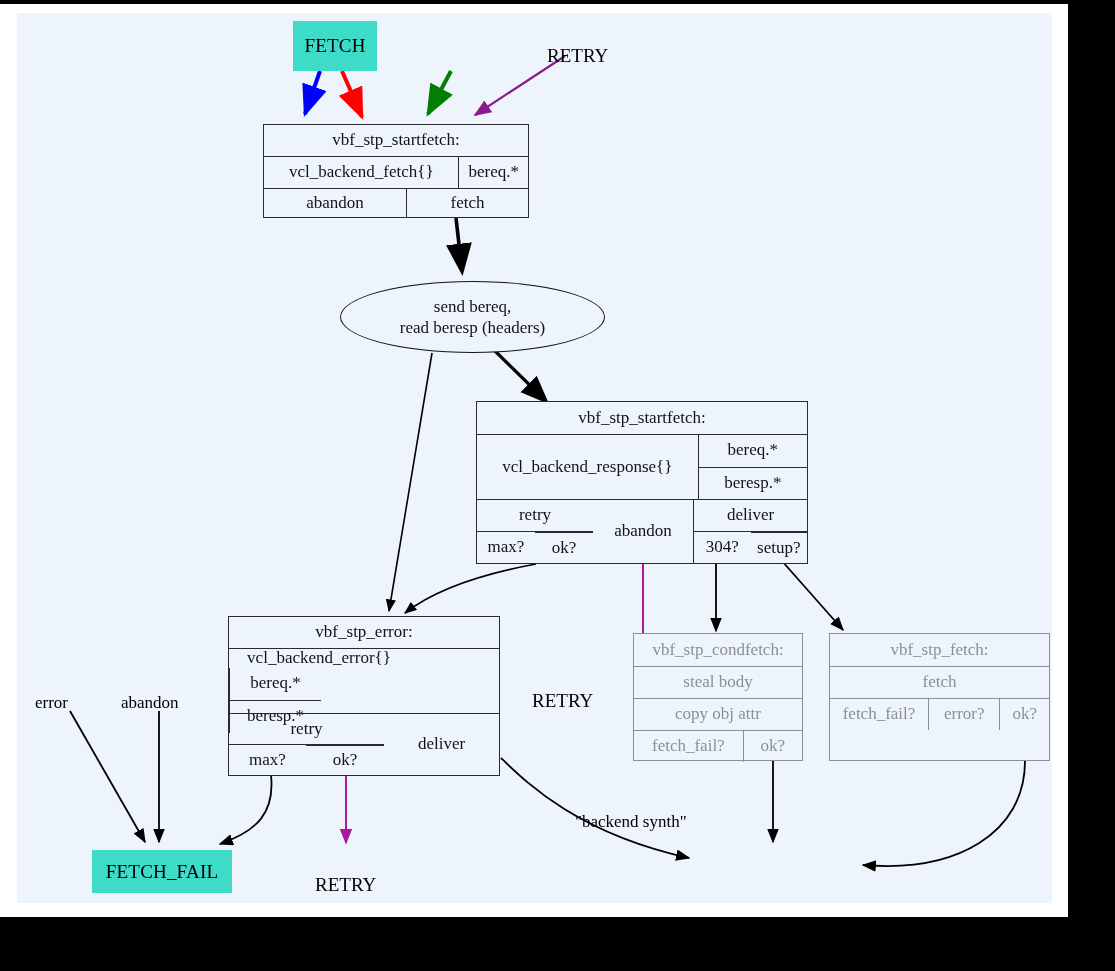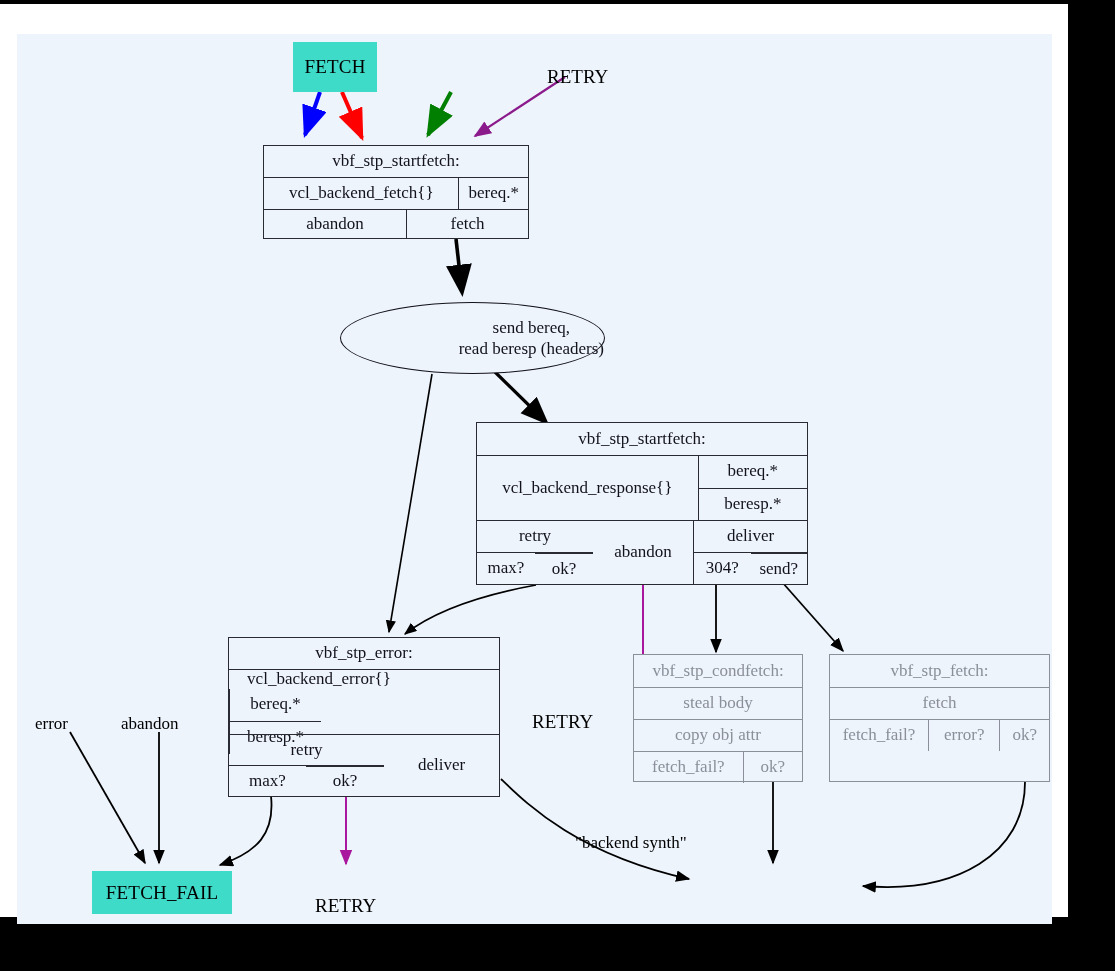--- a/index.html
+++ b/index.html
@@ -1,18 +1,18 @@
 <!DOCTYPE html>
 <html><head>
 <meta charset="utf-8">
 <style>
   html,body{margin:0;padding:0;background:#000;}
   body{width:1115px;height:971px;overflow:hidden;font-family:"Liberation Serif",serif;}
   #page{position:absolute;left:0;top:4px;width:1068px;height:913px;background:#ffffff;}
-  #canvas{position:absolute;left:17px;top:30px;width:1035px;height:890px;background:#eef4fc;}
+  #canvas{position:absolute;left:17px;top:9px;width:1035px;height:890px;background:#eef4fc;}
   svg#edges{position:absolute;left:0;top:0;width:1035px;height:890px;overflow:visible;}
 
   .node{position:absolute;box-sizing:border-box;}
   .cyan{background:#3ddbc8;display:flex;align-items:center;justify-content:center;
         font-size:19px;color:#000;letter-spacing:.2px;}
   .plainlabel{position:absolute;font-size:19px;color:#000;white-space:nowrap;}
   .smalllabel{position:absolute;font-size:17px;color:#000;white-space:nowrap;}
 
   
   .rec{position:absolute;box-sizing:border-box;border:1.6px solid #2a2a33;background:#eef4fc;
@@ -115,21 +115,21 @@
       <div class="rrow" style="height:32px;">
         <div class="cell" style="width:196px;">vcl_backend_fetch{}</div>
         <div class="cell" style="width:70px;">bereq.*</div>
       </div>
       <div class="rrow" style="height:29px;">
         <div class="cell" style="width:143px;">abandon</div>
         <div class="cell" style="width:123px;">fetch</div>
       </div>
     </div>
 
-    <div class="ell" style="left:323px;top:268px;width:265px;height:72px;justify-content:flex-end;">
+    <div class="ell" style="left:323px;top:268px;width:265px;height:72px;">
       <div>
         <div>send bereq,</div>
         <div>read beresp (headers)</div>
       </div>
     </div>
 
     <div class="rec" style="left:459px;top:388px;width:332px;height:163px;">
       <div class="rrow" style="height:32px;">
         <div class="cell" style="width:100%;">vbf_stp_startfetch:</div>
       </div>
@@ -146,21 +146,21 @@
           <div class="rrow" style="height:32px;border-top:1.6px solid #2a2a33;">
             <div class="cell" style="width:58px;">max?</div>
             <div class="cell" style="width:58px;">ok?</div>
           </div>
         </div>
         <div class="cell" style="width:102px;">abandon</div>
         <div class="vstack" style="width:114px;border-left:1.6px solid #2a2a33;">
           <div class="cell" style="height:32px;">deliver</div>
           <div class="rrow" style="height:32px;border-top:1.6px solid #2a2a33;">
             <div class="cell" style="width:57px;text-align:right;">304?</div>
-            <div class="cell" style="width:57px;">send?</div>
+            <div class="cell" style="width:57px;">setup?</div>
           </div>
         </div>
       </div>
     </div>
 
     <div class="rec" style="left:211px;top:603px;width:272px;height:160px;">
       <div class="rrow" style="height:31px;">
         <div class="cell" style="width:100%;">vbf_stp_error:</div>
       </div>
       <div class="rrow" style="height:65px;flex-direction:column;">

